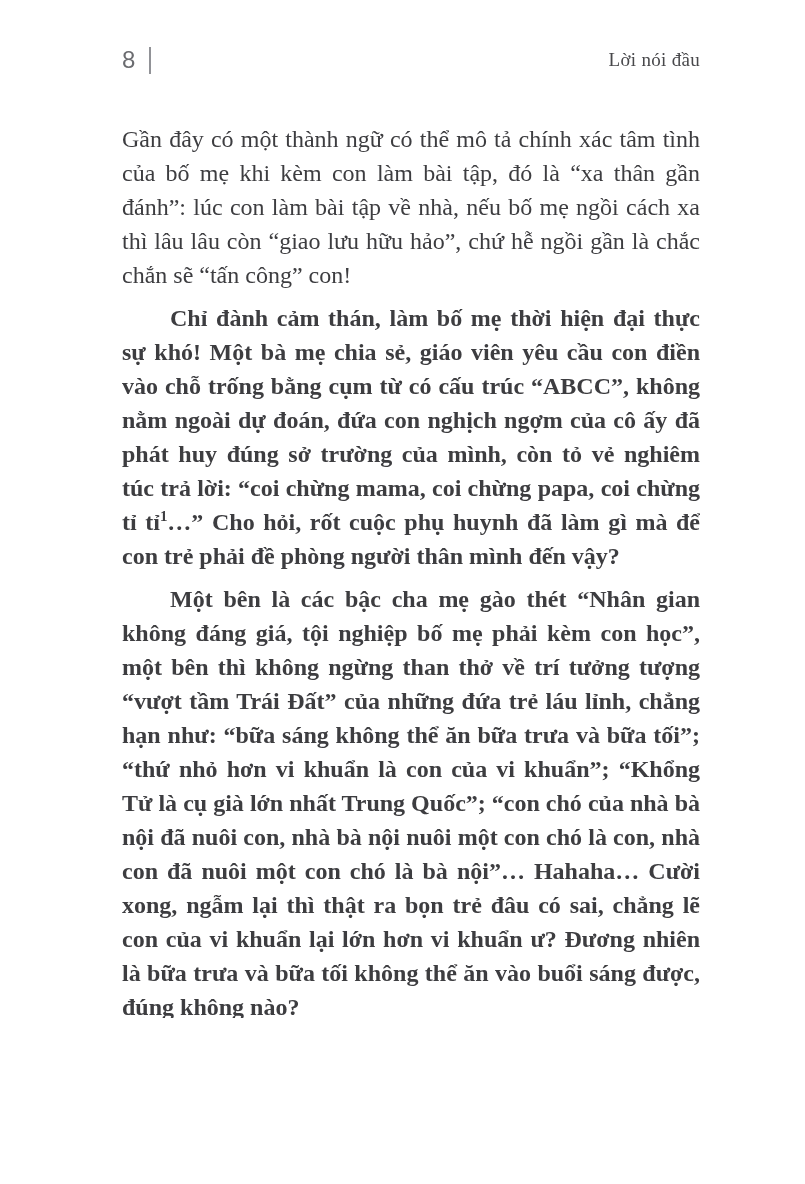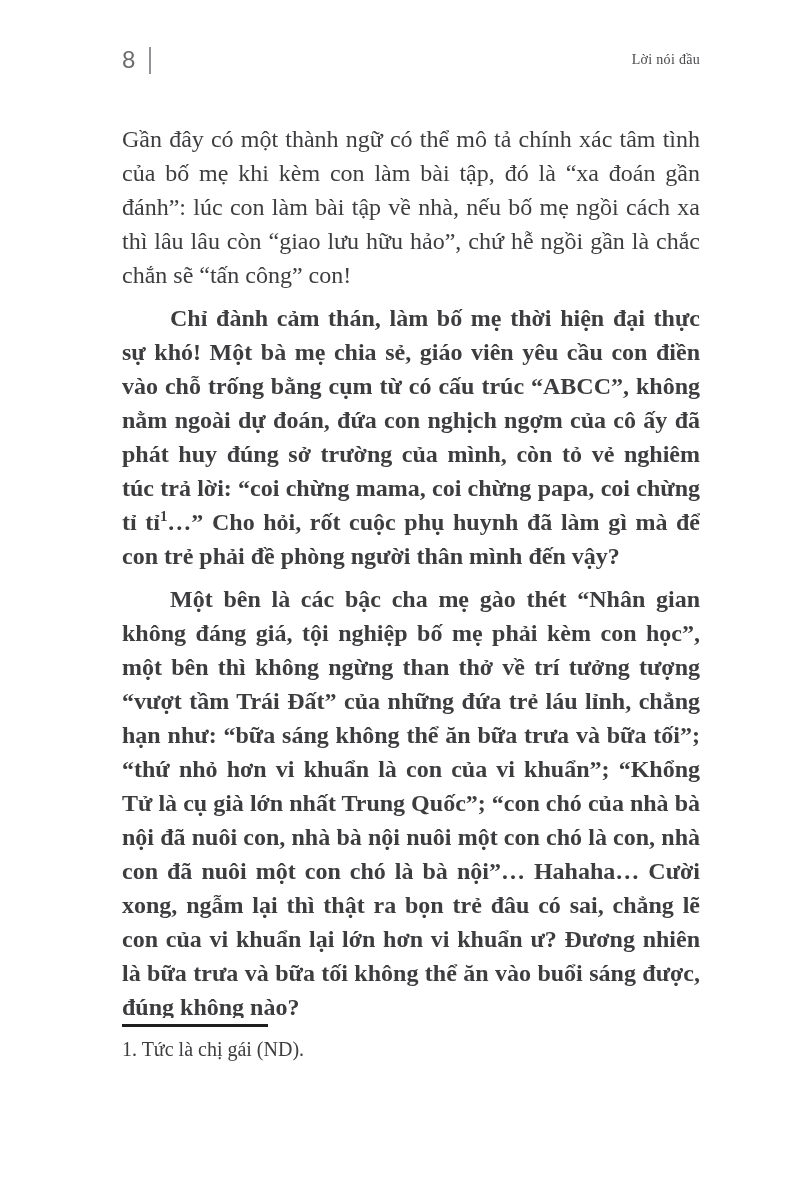--- a/index.html
+++ b/index.html
@@ -39,21 +39,21 @@
     letter-spacing: 0.5px;
   }
   .header-vbar {
     width: 2px;
     height: 27px;
     background: #919297;
     margin-left: 13px;
   }
   .running-title {
     font-family: "Liberation Serif", serif;
-    font-size: 14px;
+    font-size: 19px;
     color: #48484b;
     letter-spacing: 0.3px;
   }
 
   
   .page-body {
     position: absolute;
     top: 122px;
     left: 122px;
     width: 578px;
@@ -105,25 +105,21 @@
 
   <header class="page-header">
     <div class="page-num-group">
       <span class="page-number">8</span>
       <span class="header-vbar"></span>
     </div>
     <span class="running-title">Lời nói đầu</span>
   </header>
 
   <main class="page-body">
-    <p>Gần đây có một thành ngữ có thể mô tả chính xác tâm tình của bố mẹ khi kèm con làm bài tập, đó là “xa đoán gần đánh”: lúc con làm bài tập về nhà, nếu bố mẹ ngồi cách xa thì lâu lâu còn “giao lưu hữu hảo”, chứ hễ ngồi gần là chắc chắn sẽ “tấn công” con!</p>
+    <p>Gần đây có một thành ngữ có thể mô tả chính xác tâm tình của bố mẹ khi kèm con làm bài tập, đó là “xa thân gần đánh”: lúc con làm bài tập về nhà, nếu bố mẹ ngồi cách xa thì lâu lâu còn “giao lưu hữu hảo”, chứ hễ ngồi gần là chắc chắn sẽ “tấn công” con!</p>
 
     <p class="para-indent"><span>Chỉ đành cảm thán, làm bố mẹ thời hiện đại thực sự khó! Một bà mẹ chia sẻ, giáo viên yêu cầu con điền vào chỗ trống bằng cụm từ có cấu trúc “ABCC”, không nằm ngoài dự đoán, đứa con nghịch ngợm của cô ấy đã phát huy đúng sở trường của mình, còn tỏ vẻ nghiêm túc trả lời: “coi chừng mama, coi chừng papa, coi chừng tỉ tỉ</span><sup class="footnote-marker">1</sup><span>…” Cho hỏi, rốt cuộc phụ huynh đã làm gì mà để con trẻ phải đề phòng người thân mình đến vậy?</span></p>
 
     <p class="para-indent">Một bên là các bậc cha mẹ gào thét “Nhân gian không đáng giá, tội nghiệp bố mẹ phải kèm con học”, một bên thì không ngừng than thở về trí tưởng tượng “vượt tầm Trái Đất” của những đứa trẻ láu lỉnh, chẳng hạn như: “bữa sáng không thể ăn bữa trưa và bữa tối”; “thứ nhỏ hơn vi khuẩn là con của vi khuẩn”; “Khổng Tử là cụ già lớn nhất Trung Quốc”; “con chó của nhà bà nội đã nuôi con, nhà bà nội nuôi một con chó là con, nhà con đã nuôi một con chó là bà nội”… Hahaha… Cười xong, ngẫm lại thì thật ra bọn trẻ đâu có sai, chẳng lẽ con của vi khuẩn lại lớn hơn vi khuẩn ư? Đương nhiên là bữa trưa và bữa tối không thể ăn vào buổi sáng được, đúng không nào?</p>
   </main>
 
-  <footer class="footnote-area">
-    <div class="footnote-rule"></div>
-    <p class="footnote-text">1. Tức là chị gái (ND).</p>
-  </footer>
 
 </div>
 
 </body></html>

